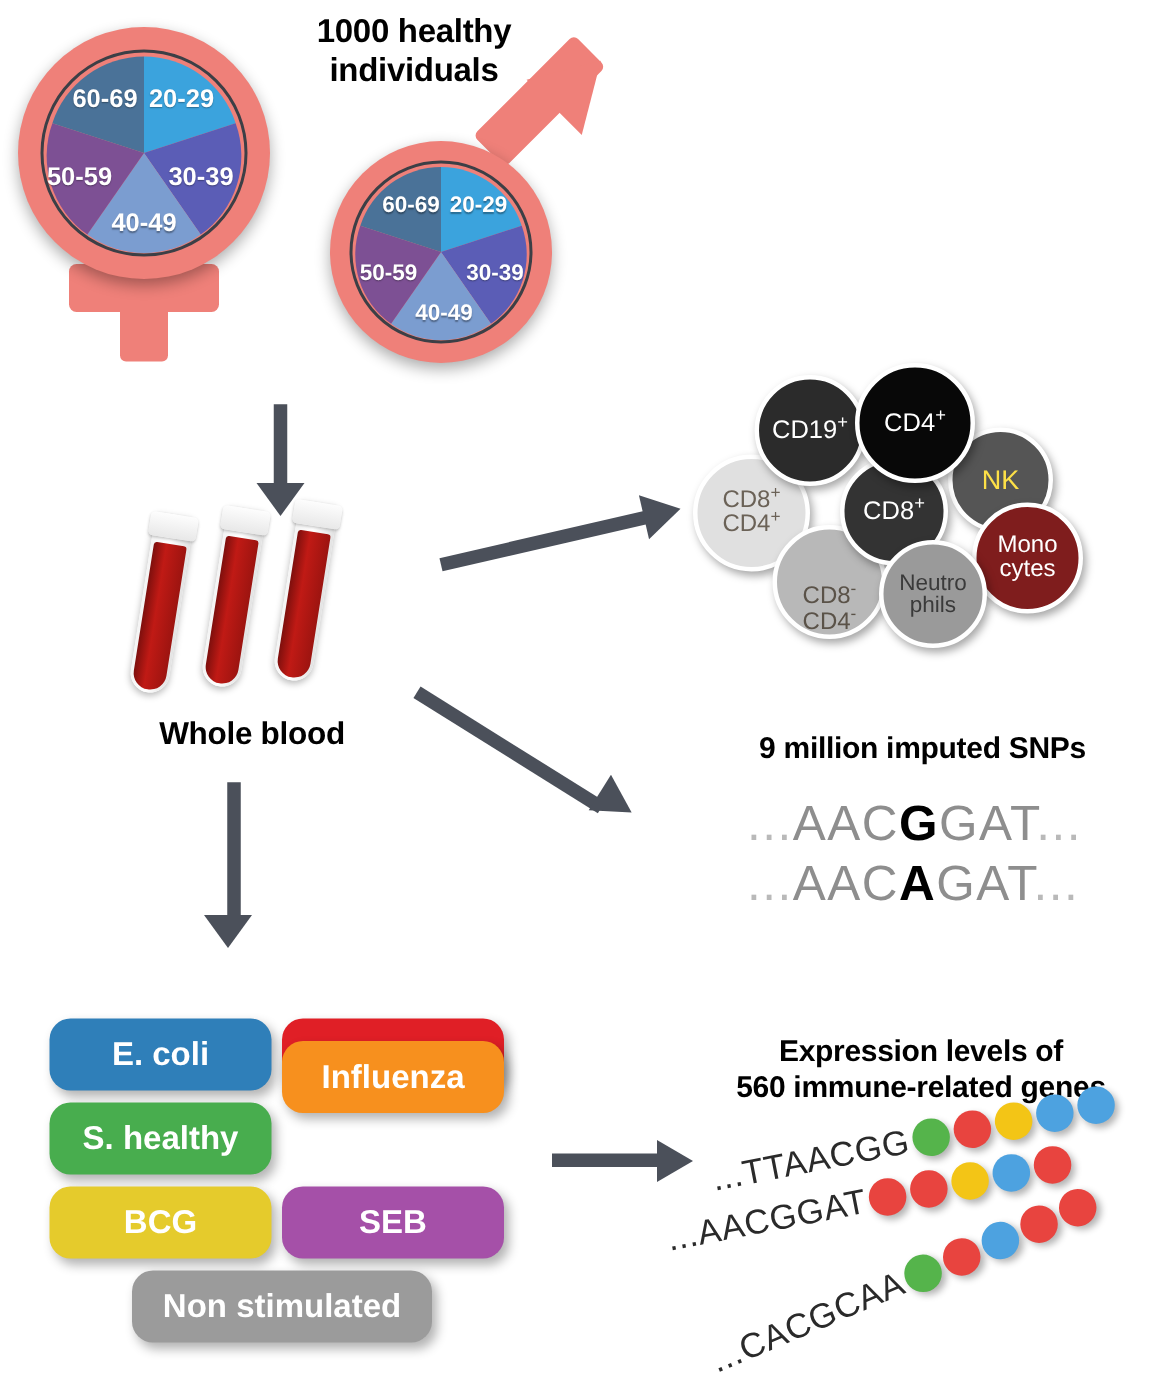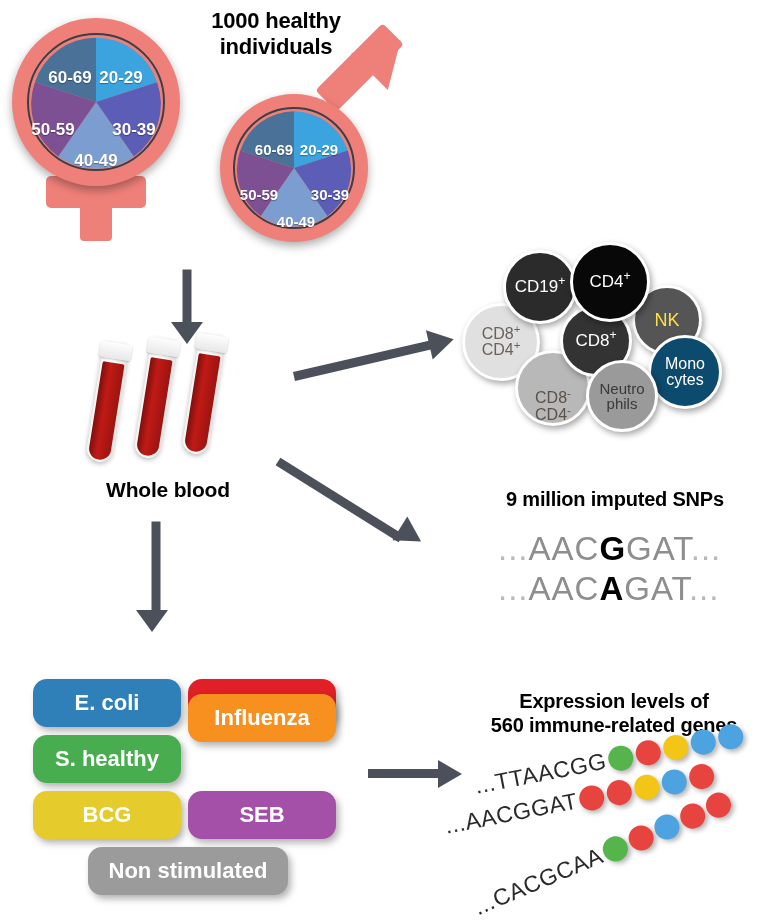--- a/index.html
+++ b/index.html
@@ -47,21 +47,20 @@
     box-sizing: border-box;
     overflow: hidden;
   }
   .pie-label {
     position: absolute;
     color: #ffffff;
     font-weight: bold;
     white-space: nowrap;
     text-shadow: 0 1px 1px rgba(0,0,0,0.35);
     transform: translate(-50%, -50%);
-    margin-top: 12px;
   }
 
   
   .tube { position: absolute; transform-origin: 50% 50%; }
   .tube-glass {
     position: absolute;
     left: 0; top: 0;
     width: 26px; height: 120px;
     border-radius: 3px 3px 13px 13px;
     background: linear-gradient(90deg,#f4f4f4 0%,#ffffff 45%,#e3e3e3 100%);
@@ -266,21 +265,21 @@
     </div>
 
     <div class="cell" style="left:2px; top:63px; width:78px; height:78px; background:#e0e0e0; color:#6b6257; font-size:16px; z-index:2;">
       <span>CD8<sup>+</sup><br>CD4<sup>+</sup></span>
     </div>
 
     <div class="cell" style="left:100px; top:65px; width:72px; height:72px; background:#333333; color:#ffffff; font-size:17px; z-index:4;">
       <span>CD8<sup>+</sup></span>
     </div>
 
-    <div class="cell" style="left:188px; top:95px; width:74px; height:74px; background:#0c4a6e; color:#ffffff; font-size:16px; z-index:3;justify-content:center;">
+    <div class="cell" style="left:188px; top:95px; width:74px; height:74px; background:#7f1d1d; color:#ffffff; font-size:16px; z-index:3;justify-content:center;">
       <span>Mono<br>cytes</span>
     </div>
 
     <div class="cell" style="left:55px; top:110px; width:76px; height:76px; background:#b8b8b8; color:#5a5248; font-size:16px; z-index:3;align-items:flex-end;">
       <span>CD8<sup>-</sup><br>CD4<sup>-</sup></span>
     </div>
 
     <div class="cell" style="left:126px; top:120px; width:72px; height:72px; background:#9a9a9a; color:#3a3a3a; font-size:15px; z-index:4;">
       <span>Neutro<br>phils</span>
     </div>

